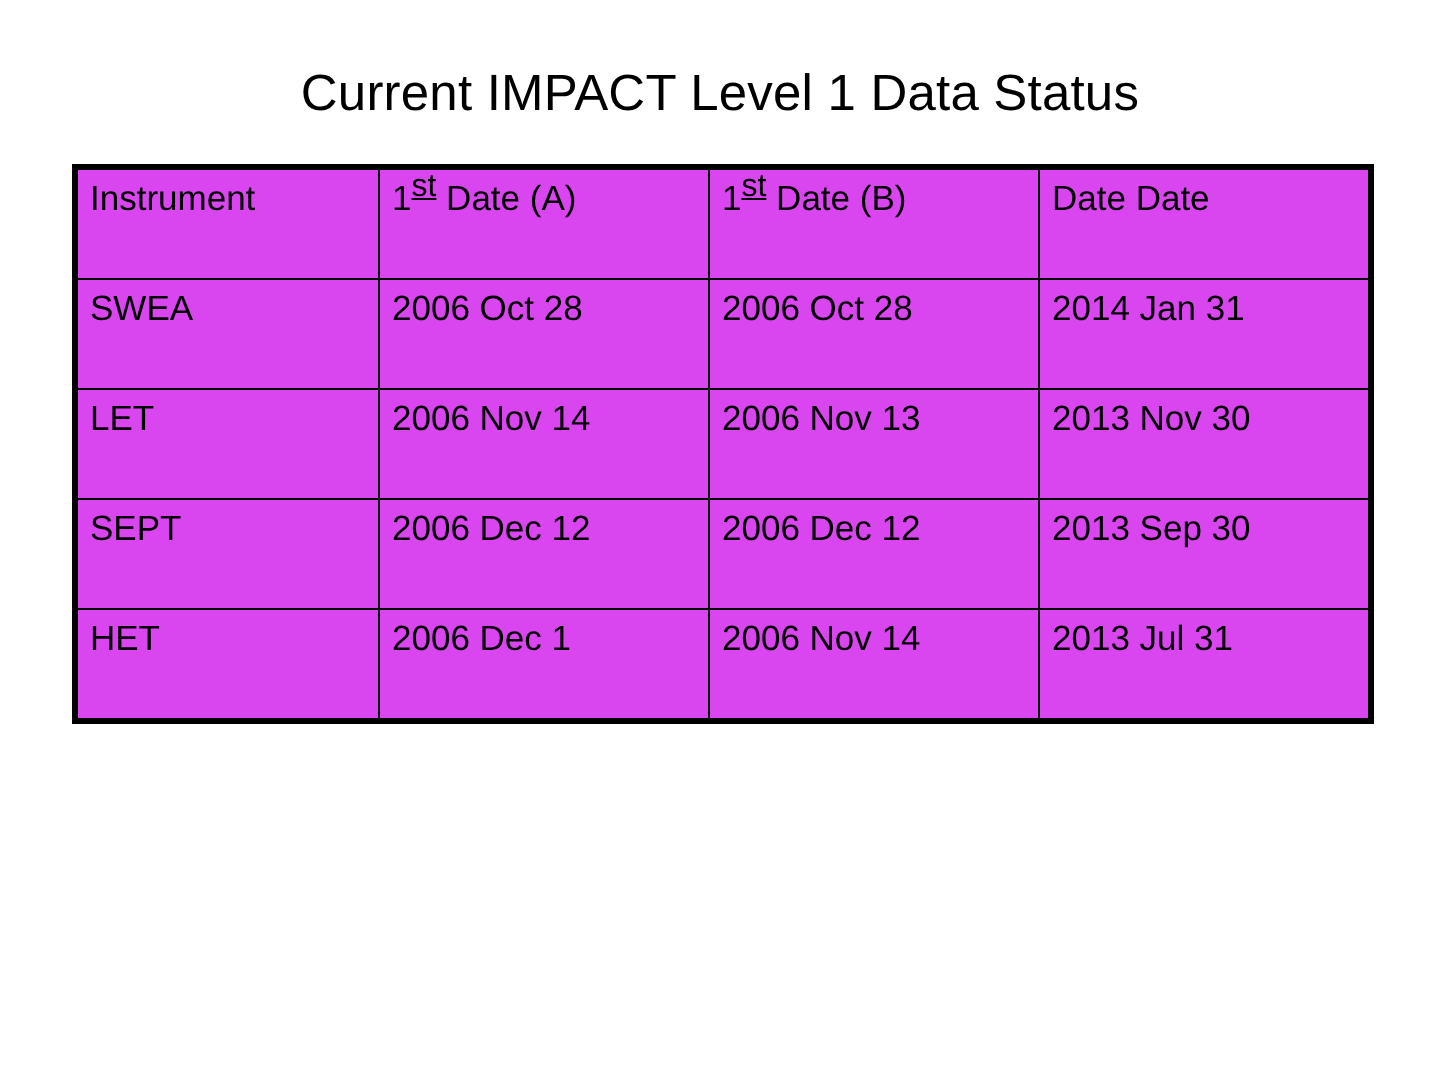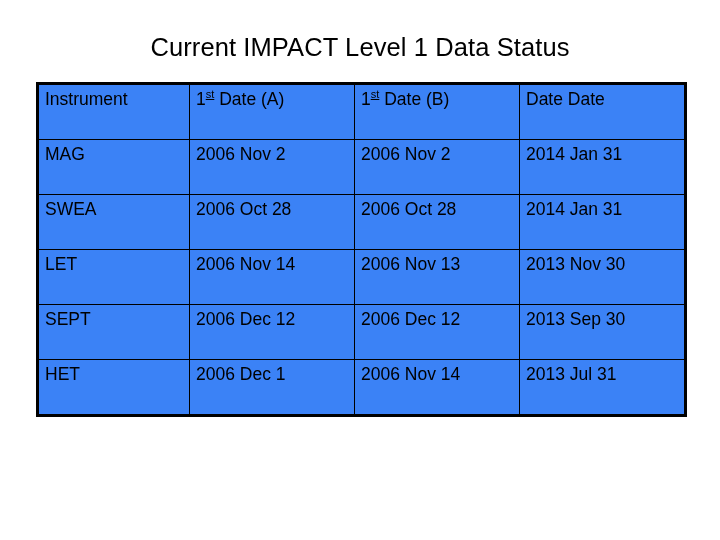--- a/index.html
+++ b/index.html
@@ -60,29 +60,29 @@
     height: 50px;
     padding: 4px 6px 0 6px;
     vertical-align: top;
     text-align: left;
     font-size: 17.5px;
     font-weight: normal;
     line-height: 21px;
     color: #000000;
     white-space: nowrap;
     overflow: hidden;
-    background: #3b82f6;
+    background: #d946ef;
   }
 
   #status-table {
     border: 3px solid #000000;
   }
 
   .sup {
-    font-size: 11px;
+    font-size: 16px;
     vertical-align: super;
     line-height: 0;
     text-decoration: underline;
   }
 </style>
 </head>
 <body>
 
 <div id="slide">
 
@@ -97,26 +97,20 @@
     </colgroup>
     <thead>
       <tr>
         <th>Instrument</th>
         <th><span>1</span><span class="sup">st</span><span> Date (A)</span></th>
         <th><span>1</span><span class="sup">st</span><span> Date (B)</span></th>
         <th>Date Date</th>
       </tr>
     </thead>
     <tbody id="table-body">
-      <tr>
-        <td>MAG</td>
-        <td>2006 Nov 2</td>
-        <td>2006 Nov 2</td>
-        <td>2014 Jan 31</td>
-      </tr>
       <tr>
         <td>SWEA</td>
         <td>2006 Oct 28</td>
         <td>2006 Oct 28</td>
         <td>2014 Jan 31</td>
       </tr>
       <tr>
         <td>LET</td>
         <td>2006 Nov 14</td>
         <td>2006 Nov 13</td>

